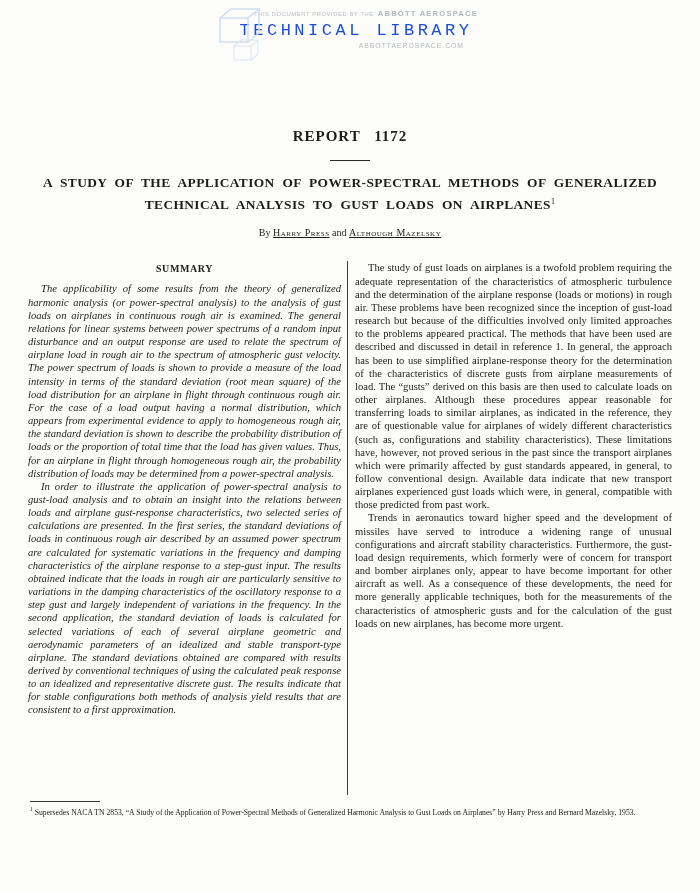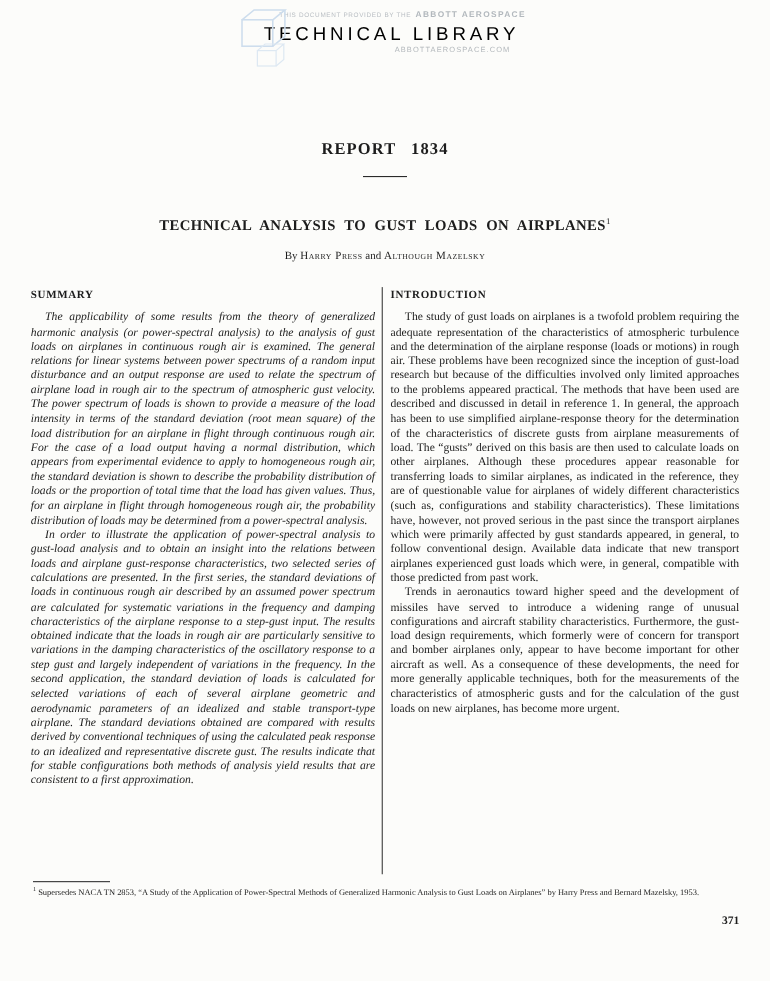--- a/index.html
+++ b/index.html
@@ -11,54 +11,54 @@
 
   
   .banner {
     position:absolute; top:2px; left:50%; transform:translateX(-50%);
     width:256px; line-height:1.15;
   }
   .banner-line1 { text-align:right; white-space:nowrap; color:#b9bec3; }
   .banner-provided { font-size:5.8px; letter-spacing:.6px; font-family:"Liberation Sans", sans-serif; }
   .banner-company { font-size:7.6px; letter-spacing:1.2px; color:#b2b8bd; font-family:"Liberation Sans", sans-serif;font-weight:bold; }
   .banner-title {
-    text-align:center; font-size:17px; letter-spacing:3.5px; color:#000000;
-    font-family:Liberation Sans, sans-serif; margin-top:1px; white-space:nowrap;padding-left:12px;
+    text-align:center; font-size:17px; letter-spacing:3.5px; color:#1d4ed8;
+    font-family:Liberation Mono, monospace; margin-top:1px; white-space:nowrap;padding-left:12px;
   }
   .banner-url {
     text-align:right; padding-right:14px; font-size:6.8px; letter-spacing:1px;
     color:#b3b8bc; font-family:"Liberation Sans", sans-serif; margin-top:1px;
   }
   .cube-watermark { position:absolute; left:-12px; top:4px; }
 
   
   .report-number {
     margin:0; padding-top:128px; text-align:center;
     font-size:15px; font-weight:bold; letter-spacing:1px; word-spacing:9px;
   }
   .title-rule { width:40px; border:none; border-top:1.6px solid #2a2a2a; margin:15px auto 0; }
   .report-title {
     margin:13px auto 0; text-align:center; font-weight:bold;
     font-size:13.4px; line-height:18.5px; letter-spacing:.4px; word-spacing:4px;
     width:620px;
   }
   .report-title sup { font-size:8px; font-weight:normal; }
   .byline { margin-top:13px; text-align:center; font-size:10px; }
-  .byline .sc { font-variant:small-caps; letter-spacing:.5px; }
+  .byline .sc { font-variant:small-caps; letter-spacing:.5px;text-decoration:underline; }
 
   
   .columns {
     display:flex; margin:23px 28px 0; height:534px; overflow:hidden;
   }
   .col { width:313px; }
   .col-left { margin-right:6px; }
   .col-right { margin-left:7px; width:317px; }
   .col-divider { width:1px; background:#3c3c3c; flex:0 0 1px; }
   .col-heading {
-    font-size:10px; font-weight:bold; letter-spacing:.6px;
+    text-align:center; font-size:10px; font-weight:bold; letter-spacing:.6px;
     margin:2px 0 8px;
   }
   .col p {
     margin:0; text-align:justify; font-size:10.6px; line-height:13.15px;
     text-indent:13px;
   }
   .col-left p { font-style:italic; }
 
   
   .footnote-block { margin:6px 28px 0 30px; }
@@ -89,46 +89,44 @@
       </g>
     </svg>
     <div class="banner-line1">
       <span class="banner-provided">THIS DOCUMENT PROVIDED BY THE</span>
       <span class="banner-company">ABBOTT AEROSPACE</span>
     </div>
     <div class="banner-title">TECHNICAL LIBRARY</div>
     <div class="banner-url">ABBOTTAEROSPACE.COM</div>
   </div>
 
-  <h1 class="report-number">REPORT 1834</h1>
+  <h1 class="report-number">REPORT 1172</h1>
   <hr class="title-rule">
   <h2 class="report-title">
-    <br>
+    <span>A STUDY OF THE APPLICATION OF POWER-SPECTRAL METHODS OF GENERALIZED</span><br>
     <span>TECHNICAL ANALYSIS TO GUST LOADS ON AIRPLANES</span><sup>1</sup>
   </h2>
   <div class="byline">
     <span>By</span>
     <span class="sc">Harry Press</span>
     <span>and</span>
     <span class="sc">Although Mazelsky</span>
   </div>
 
   <div class="columns">
     <div class="col col-left">
       <div class="col-heading">SUMMARY</div>
       <p>The applicability of some results from the theory of generalized harmonic analysis (or power-spectral analysis) to the analysis of gust loads on airplanes in continuous rough air is examined.  The general relations for linear systems between power spectrums of a random input disturbance and an output response are used to relate the spectrum of airplane load in rough air to the spectrum of atmospheric gust velocity.  The power spectrum of loads is shown to provide a measure of the load intensity in terms of the standard deviation (root mean square) of the load distribution for an airplane in flight through continuous rough air.  For the case of a load output having a normal distribution, which appears from experimental evidence to apply to homogeneous rough air, the standard deviation is shown to describe the probability distribution of loads or the proportion of total time that the load has given values.  Thus, for an airplane in flight through homogeneous rough air, the probability distribution of loads may be determined from a power-spectral analysis.</p>
       <p>In order to illustrate the application of power-spectral analysis to gust-load analysis and to obtain an insight into the relations between loads and airplane gust-response characteristics, two selected series of calculations are presented.  In the first series, the standard deviations of loads in continuous rough air described by an assumed power spectrum are calculated for systematic variations in the frequency and damping characteristics of the airplane response to a step-gust input.  The results obtained indicate that the loads in rough air are particularly sensitive to variations in the damping characteristics of the oscillatory response to a step gust and largely independent of variations in the frequency.  In the second application, the standard deviation of loads is calculated for selected variations of each of several airplane geometric and aerodynamic parameters of an idealized and stable transport-type airplane.  The standard deviations obtained are compared with results derived by conventional techniques of using the calculated peak response to an idealized and representative discrete gust.  The results indicate that for stable configurations both methods of analysis yield results that are consistent to a first approximation.</p>
     </div>
     <div class="col-divider"></div>
     <div class="col col-right">
-      <div class="col-heading">INTRODUCTION</div>
       <p>The study of gust loads on airplanes is a twofold problem requiring the adequate representation of the characteristics of atmospheric turbulence and the determination of the airplane response (loads or motions) in rough air.  These problems have been recognized since the inception of gust-load research but because of the difficulties involved only limited approaches to the problems appeared practical.  The methods that have been used are described and discussed in detail in reference 1.  In general, the approach has been to use simplified airplane-response theory for the determination of the characteristics of discrete gusts from airplane measurements of load.  The “gusts” derived on this basis are then used to calculate loads on other airplanes.  Although these procedures appear reasonable for transferring loads to similar airplanes, as indicated in the reference, they are of questionable value for airplanes of widely different characteristics (such as, configurations and stability characteristics).  These limitations have, however, not proved serious in the past since the transport airplanes which were primarily affected by gust standards appeared, in general, to follow conventional design.  Available data indicate that new transport airplanes experienced gust loads which were, in general, compatible with those predicted from past work.</p>
       <p>Trends in aeronautics toward higher speed and the development of missiles have served to introduce a widening range of unusual configurations and aircraft stability characteristics.  Furthermore, the gust-load design requirements, which formerly were of concern for transport and bomber airplanes only, appear to have become important for other aircraft as well.  As a consequence of these developments, the need for more generally applicable techniques, both for the measurements of the characteristics of atmospheric gusts and for the calculation of the gust loads on new airplanes, has become more urgent.</p>
     </div>
   </div>
 
   <div class="footnote-block">
     <hr class="footnote-rule">
     <div class="footnote"><sup>1</sup><span> Supersedes NACA TN 2853, “A Study of the Application of Power-Spectral Methods of Generalized Harmonic Analysis to Gust Loads on Airplanes” by Harry Press and Bernard Mazelsky, 1953.</span></div>
   </div>
-  <div class="page-number">371</div>
 
 </div>
 
 </body></html>

